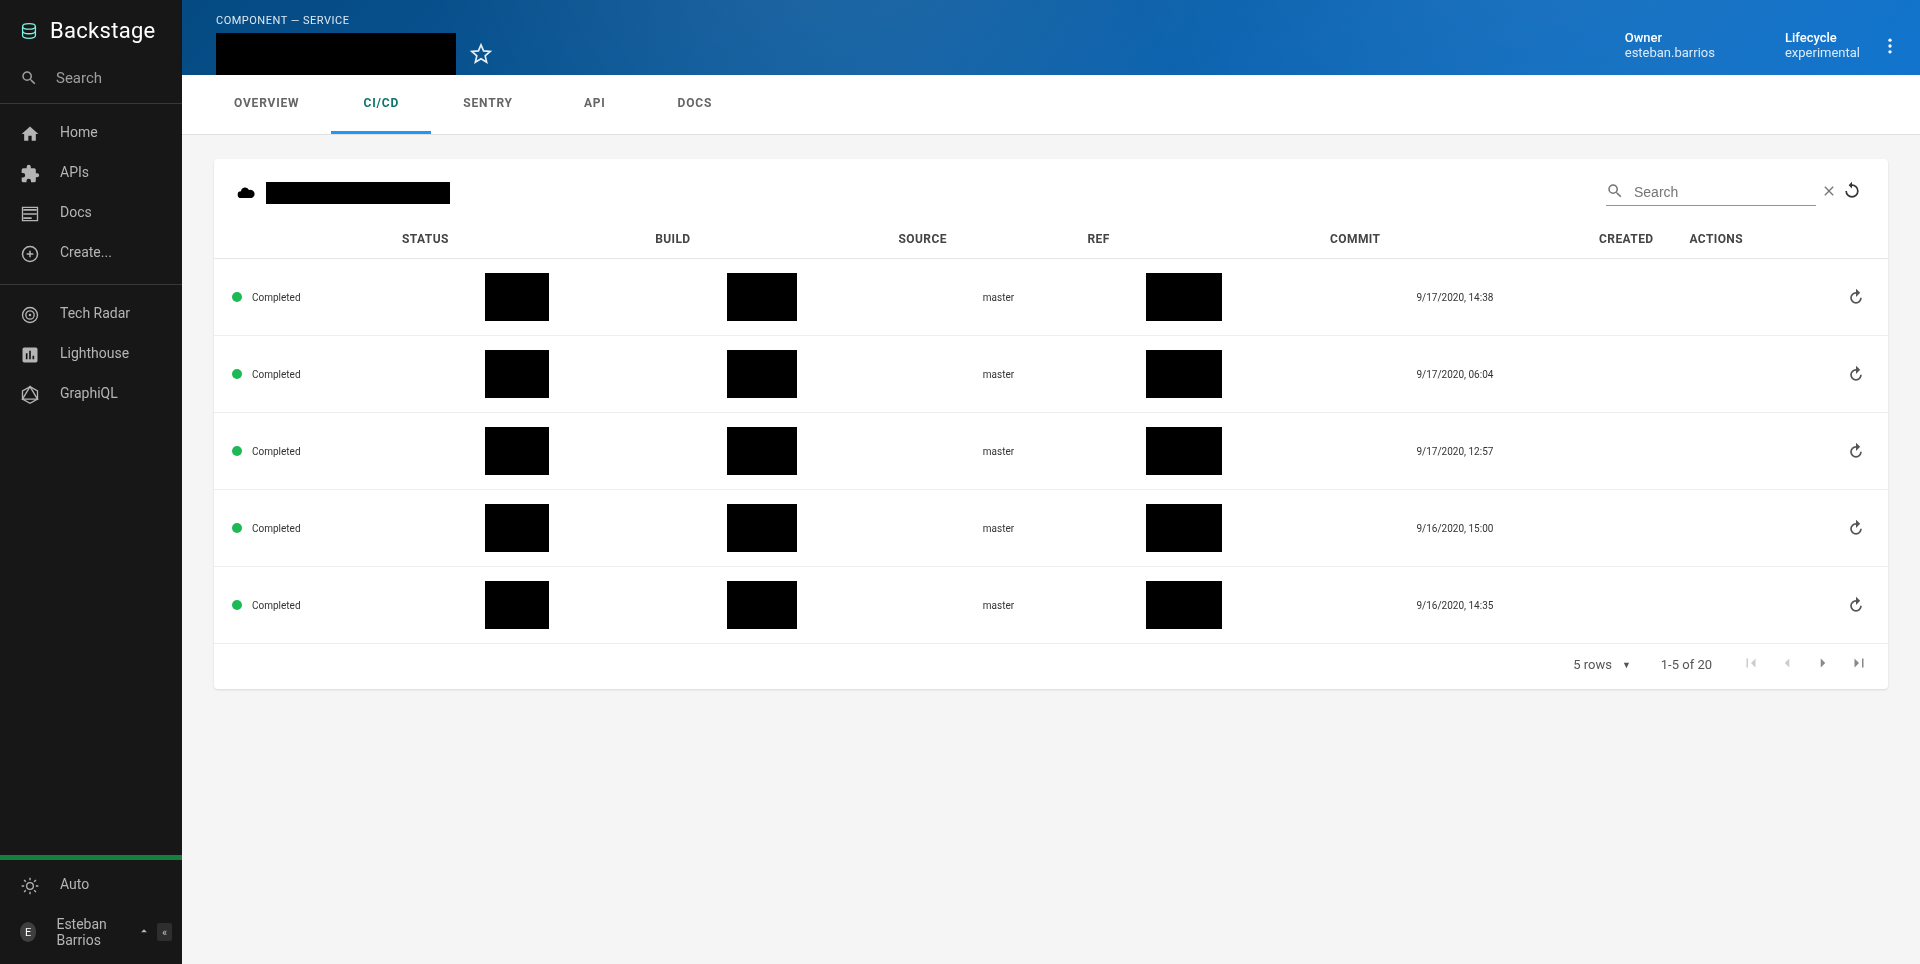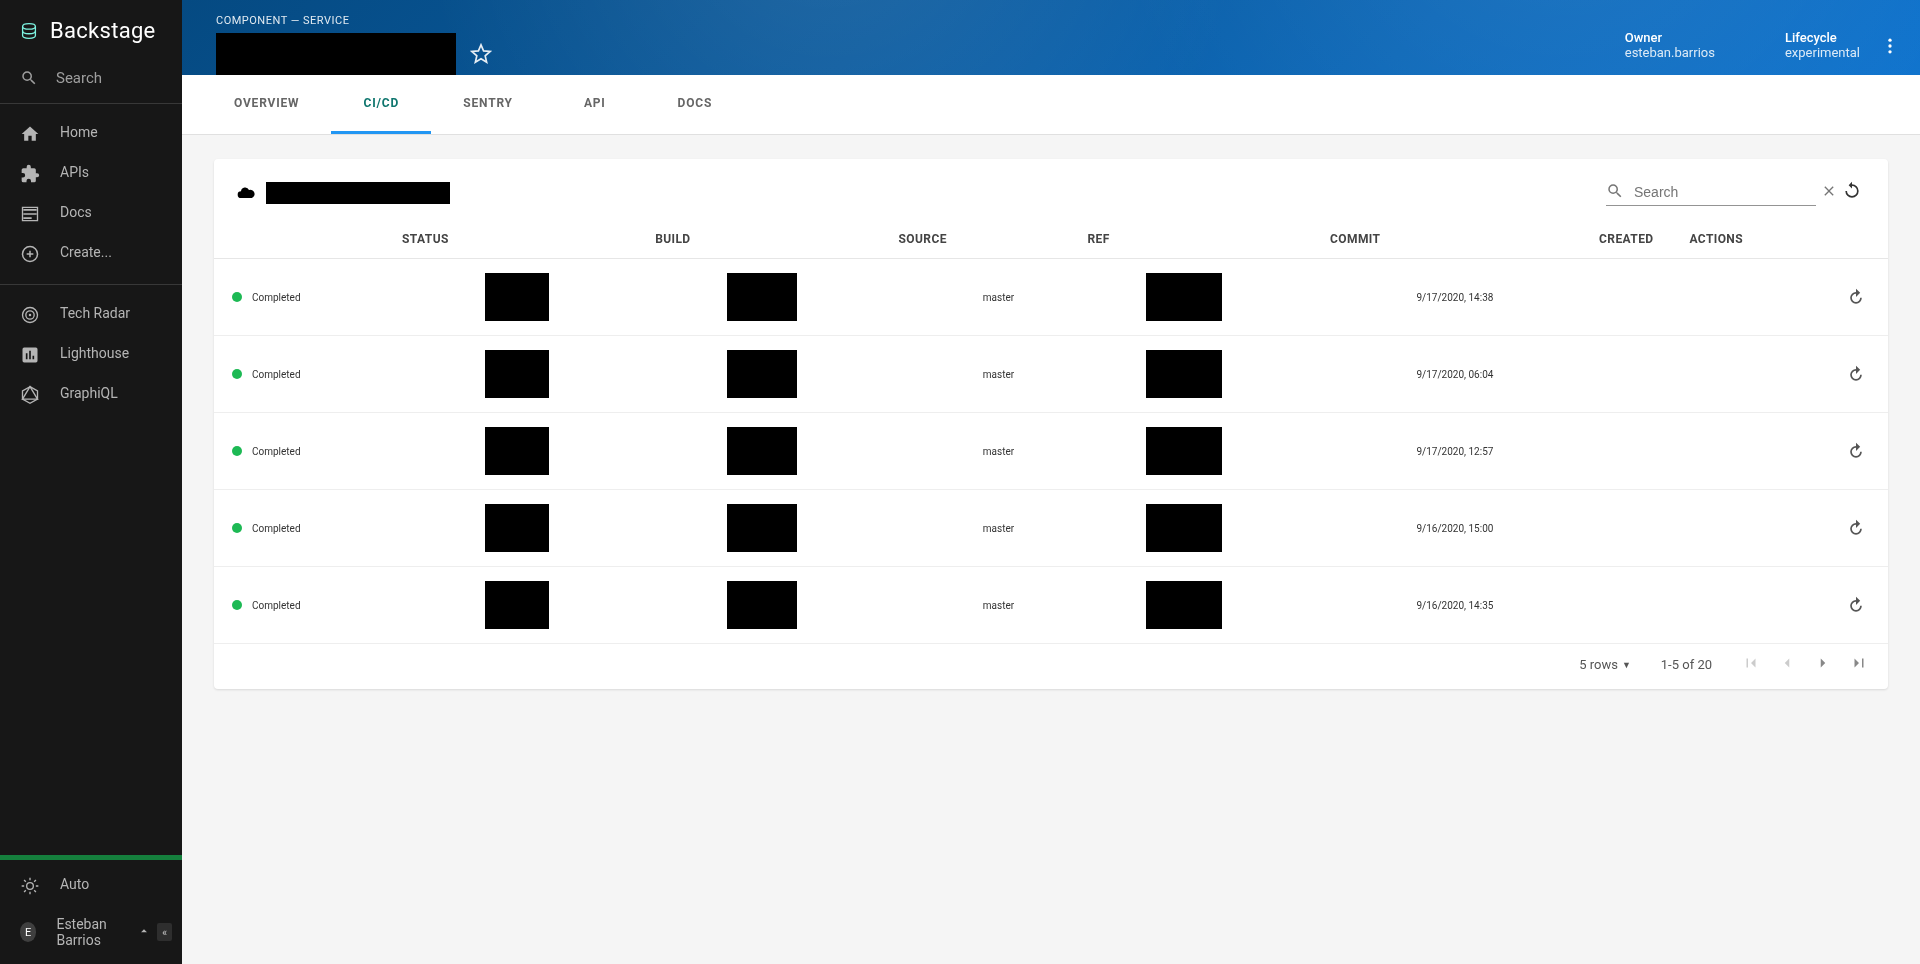--- a/index.html
+++ b/index.html
@@ -251,21 +251,21 @@
   
   .table-footer {
     display: flex;
     align-items: center;
     justify-content: flex-end;
     padding: 10px 20px 14px 20px;
     gap: 30px;
     color: #555;
     font-size: 13px;
   }
-  .rows-select { display: flex; align-items: center; gap: 4px; cursor: pointer; }
+  .rows-select { display: flex; align-items: center; gap: 10px; cursor: pointer; }
   .rows-select .tri { font-size: 9px; }
   .page-info { }
   .pager { display: flex; gap: 18px; }
   .pager .pbtn { cursor: pointer; color: #888; }
   .pager .pbtn.disabled { color: #ccc; cursor: default; }
 </style>
 </head>
 <body>
 
 <nav class="sidebar">

